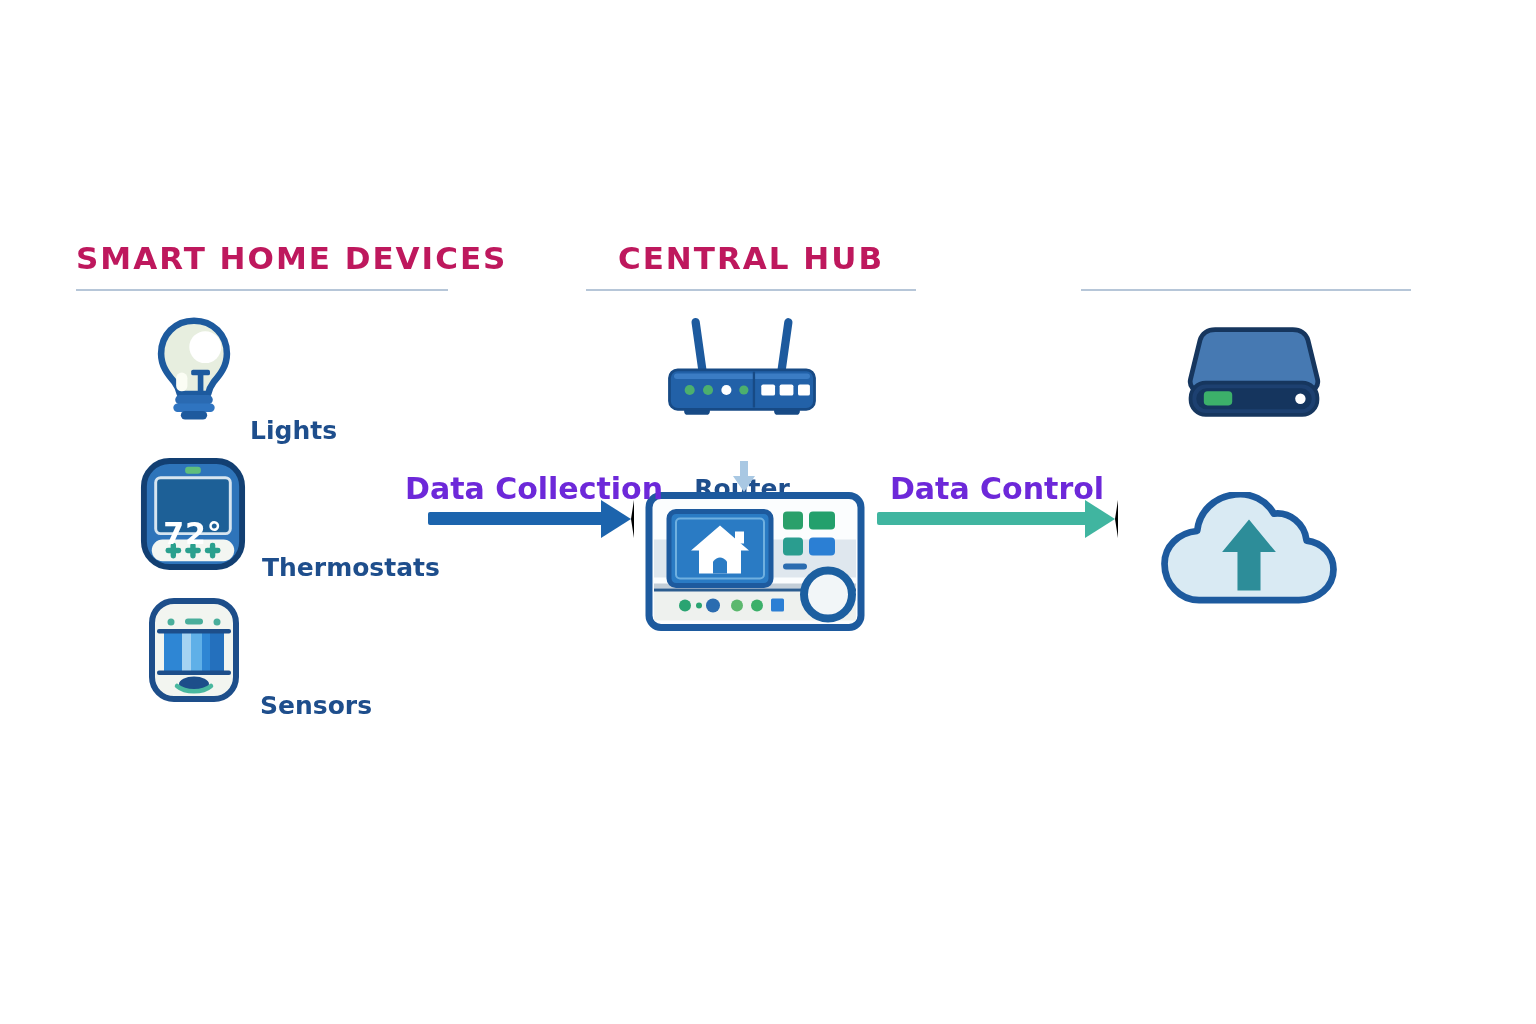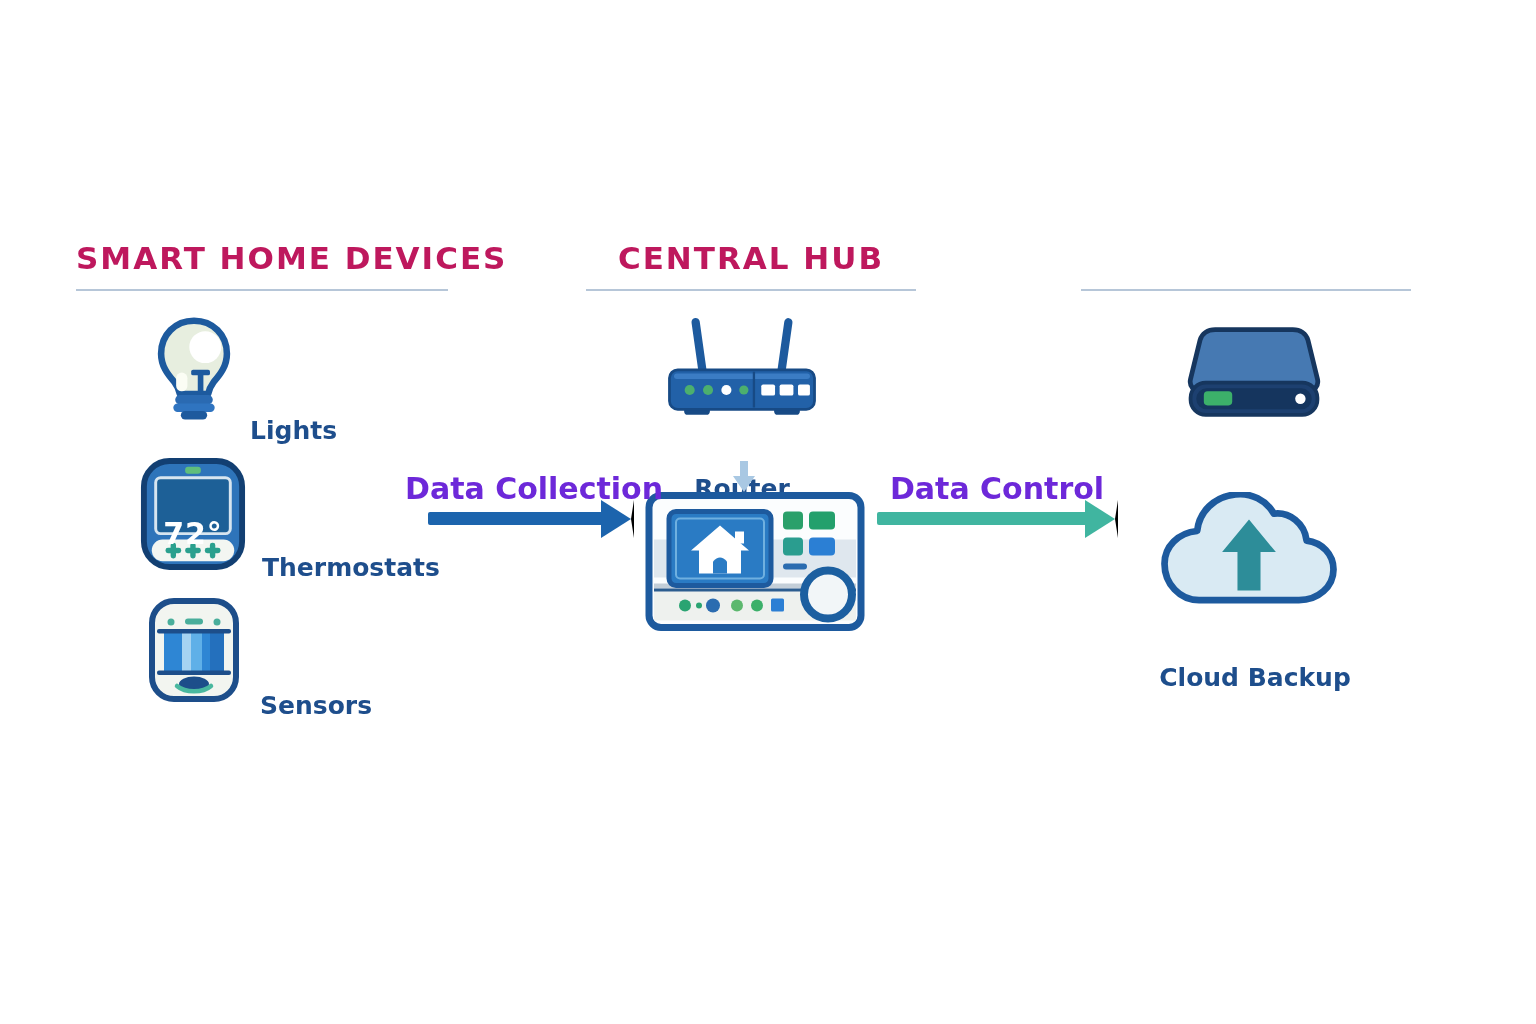--- a/index.html
+++ b/index.html
@@ -164,15 +164,14 @@
       <circle cx="124" cy="79" r="5.5" fill="#ffffff"></circle>
     </svg>
   </div>
 
   <div class="icon-box" style="left:1153px;top:492px;width:192px;height:126px;">
     <svg viewBox="0 0 200 130">
       <path d="M48 112 L152 112 C172 112 188 98 188 80 C188 64 176 52 160 50 C158 32 142 20 126 22 C118 8 102 0 86 2 C64 4 48 20 46 40 C26 42 12 56 12 74 C12 95 28 112 48 112 Z" fill="#d9eaf3" stroke="#1d5a9e" stroke-width="7" stroke-linejoin="round"></path>
       <path d="M100 28 L128 62 L112 62 L112 102 L88 102 L88 62 L72 62 Z" fill="#2d8d99"></path>
     </svg>
   </div>
-  <div class="item-label centered" style="left:1135px;width:240px;top:617px;">Cloud Backup</div>
 
 </div>
 
 </body></html>

